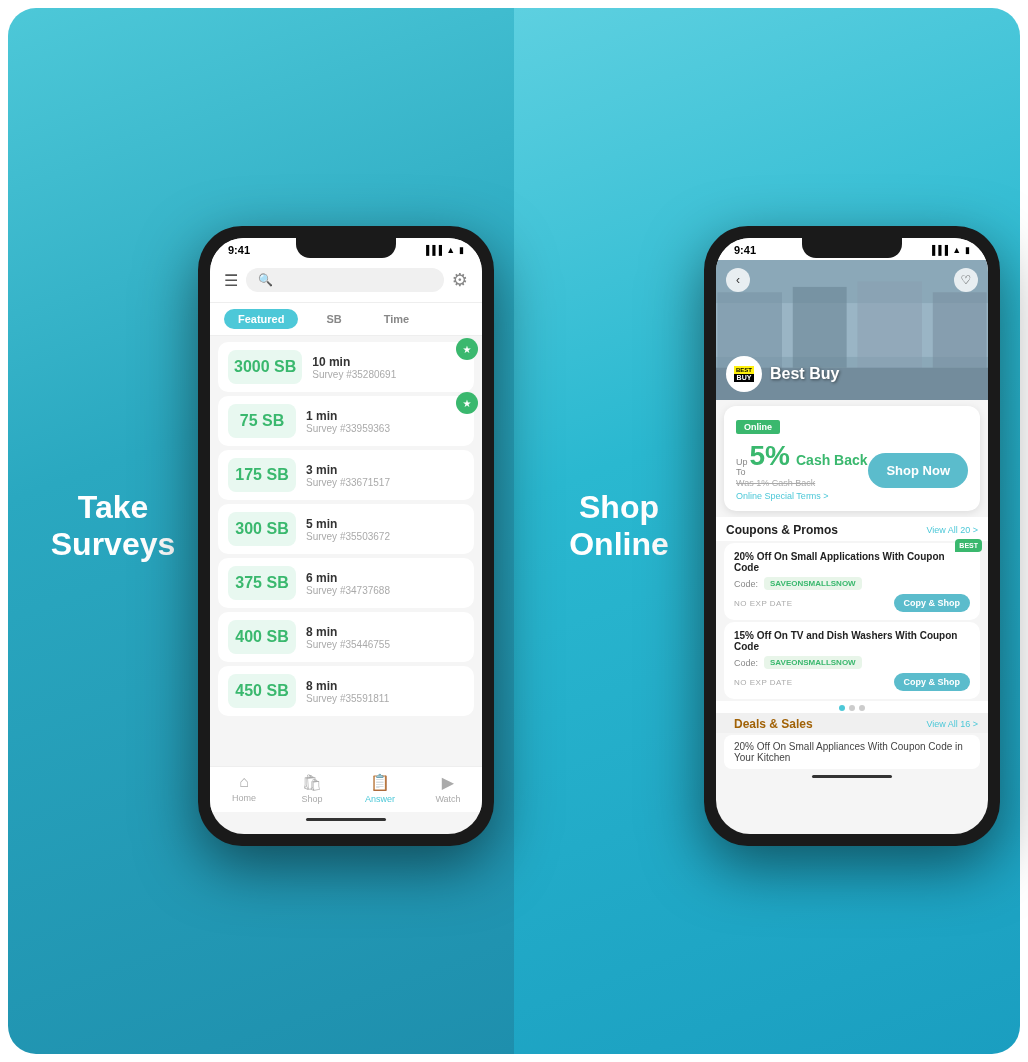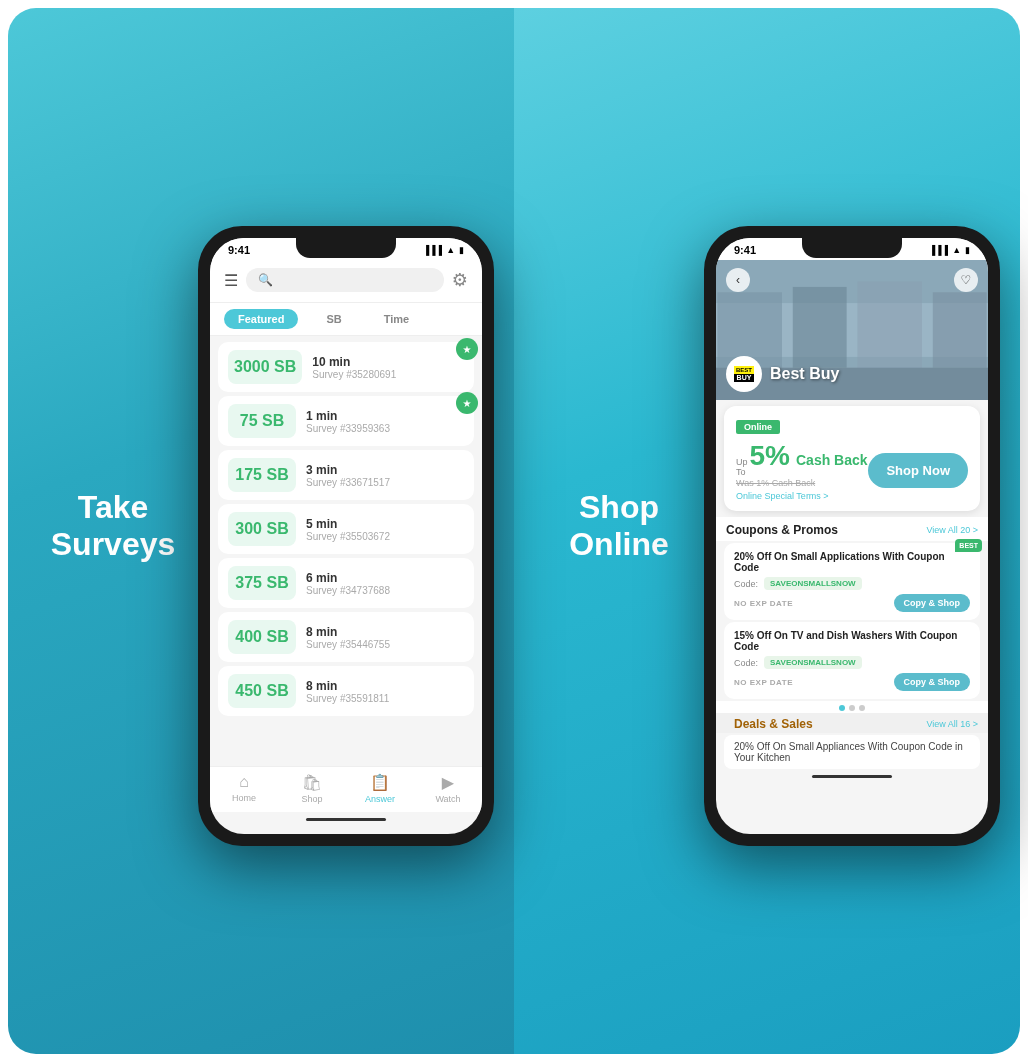--- a/index.html
+++ b/index.html
@@ -478,21 +478,21 @@
 
     .coupon-footer {
       display: flex;
       justify-content: space-between;
       align-items: center;
     }
 
     .no-exp {
       font-size: 8px;
       color: #aaa;
-      font-weight: 700;
+      font-weight: 400;
       letter-spacing: 0.5px;
     }
 
     .copy-shop-btn {
       background: #5bbccc;
       color: #fff;
       border: none;
       border-radius: 12px;
       padding: 4px 10px;
       font-size: 9px;

